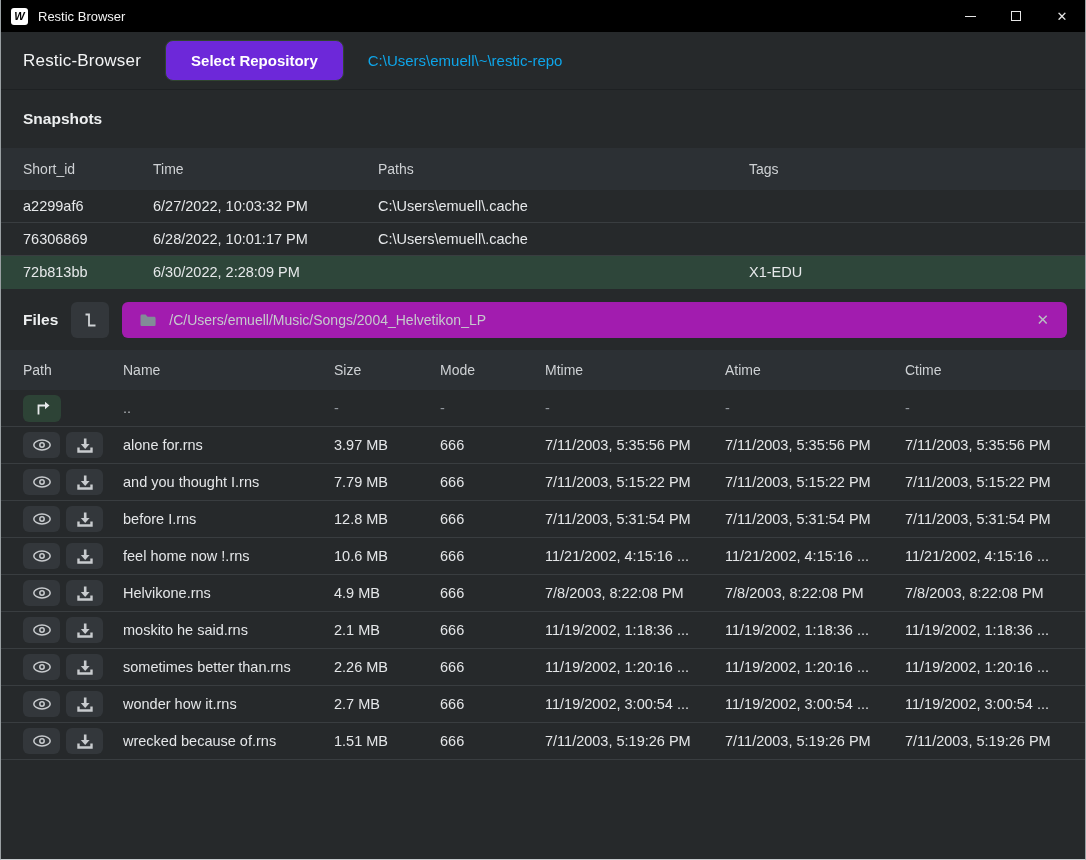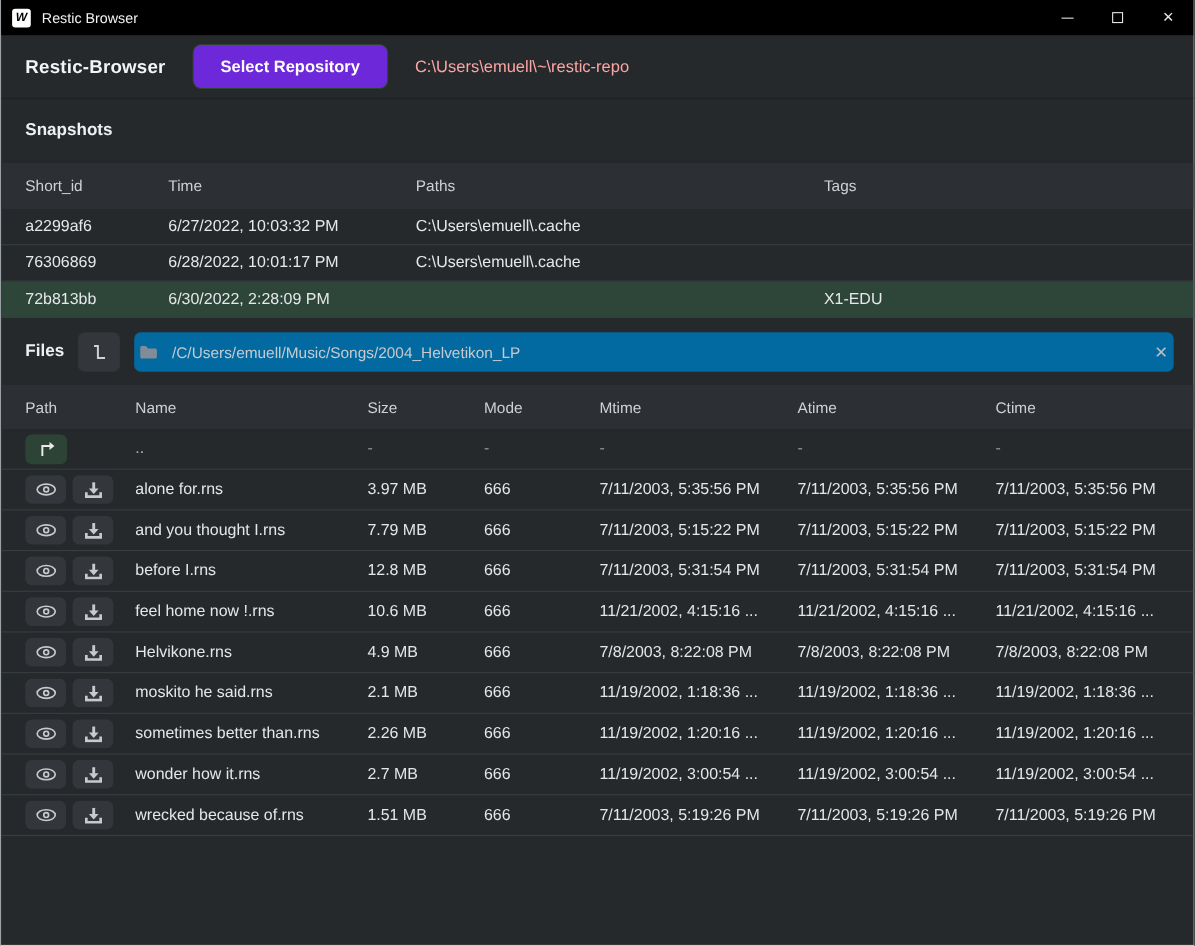--- a/index.html
+++ b/index.html
@@ -37,28 +37,28 @@
   }
   .min-glyph { width: 11px; height: 1px; background: #e6e6e6; }
   .max-glyph { width: 10px; height: 10px; border: 1px solid #e6e6e6; }
 
   
   .repo-header {
     height: 58px; display: flex; align-items: center;
     padding: 0 22px; gap: 24px;
     border-bottom: 1px solid #1e2123;
   }
-  .app-name { color: #f3f4f5; font-size: 17px; font-weight: bold; letter-spacing: .2px; }
+  .app-name { color: #f3f4f5; font-size: 17px; font-weight: normal; letter-spacing: .2px; }
   .select-repo-btn {
     background: #6d28d9; border: 1px solid #30452f;
     color: #fff; font-weight: bold; font-size: 15px;
     padding: 11px 25px; border-radius: 8px;
     font-family: inherit; cursor: pointer;
   }
-  .repo-path { color: #fca5a5; font-size: 15px; }
+  .repo-path { color: #0ea5e9; font-size: 15px; }
 
   
   .section-title-row { height: 58px; display: flex; align-items: center; padding: 0 22px; }
   .section-title { color: #edeff0; font-size: 15.5px; font-weight: bold; }
 
   
   .snap-grid {
     display: grid;
     grid-template-columns: 94px 189px 335px 331px 1fr;
     align-items: center;
@@ -80,22 +80,22 @@
   .files-bar {
     height: 61px; display: flex; align-items: center;
     padding: 0 18px 0 22px; gap: 13px;
   }
   .tree-btn {
     width: 38px; height: 36px; background: #33373b; border: none;
     border-radius: 6px; display: flex; align-items: center; justify-content: center;
     cursor: pointer; flex: none;
   }
   .path-input {
-    flex: 1; height: 36px; background: #0369a1; border-radius: 6px;
-    display: flex; align-items: center; padding: 0 3px; gap: 11px;
+    flex: 1; height: 36px; background: #a21caf; border-radius: 6px;
+    display: flex; align-items: center; padding: 0 16px; gap: 11px;
   }
   .path-text { flex: 1; color: #c6cacd; font-size: 14px; }
   .clear-btn {
     background: none; border: none; color: #b9bec2; font-size: 15px;
     cursor: pointer; padding: 0 2px; font-family: inherit;
   }
 
   
   .files-grid {
     display: grid;

